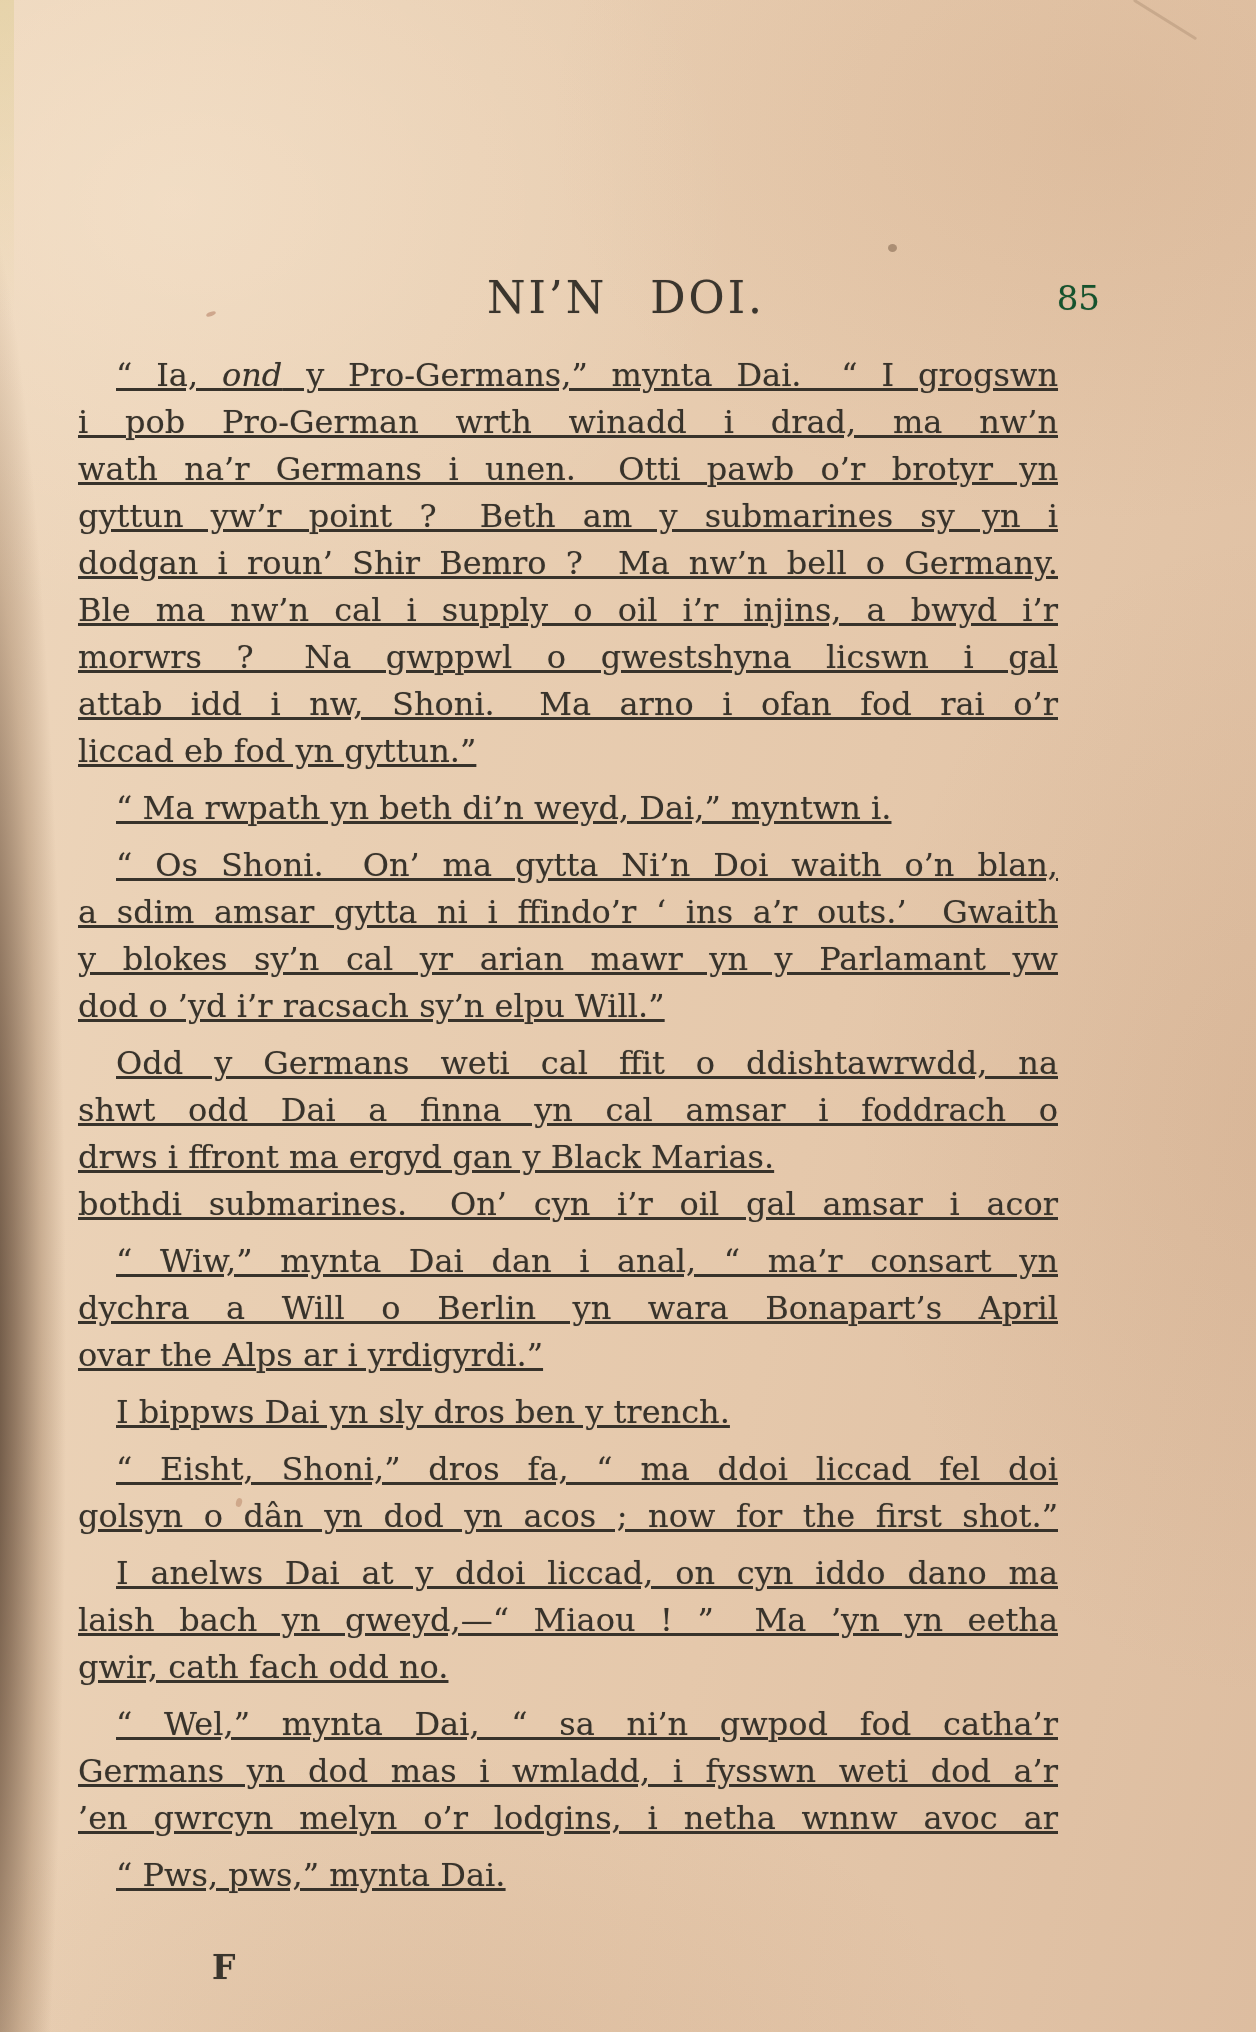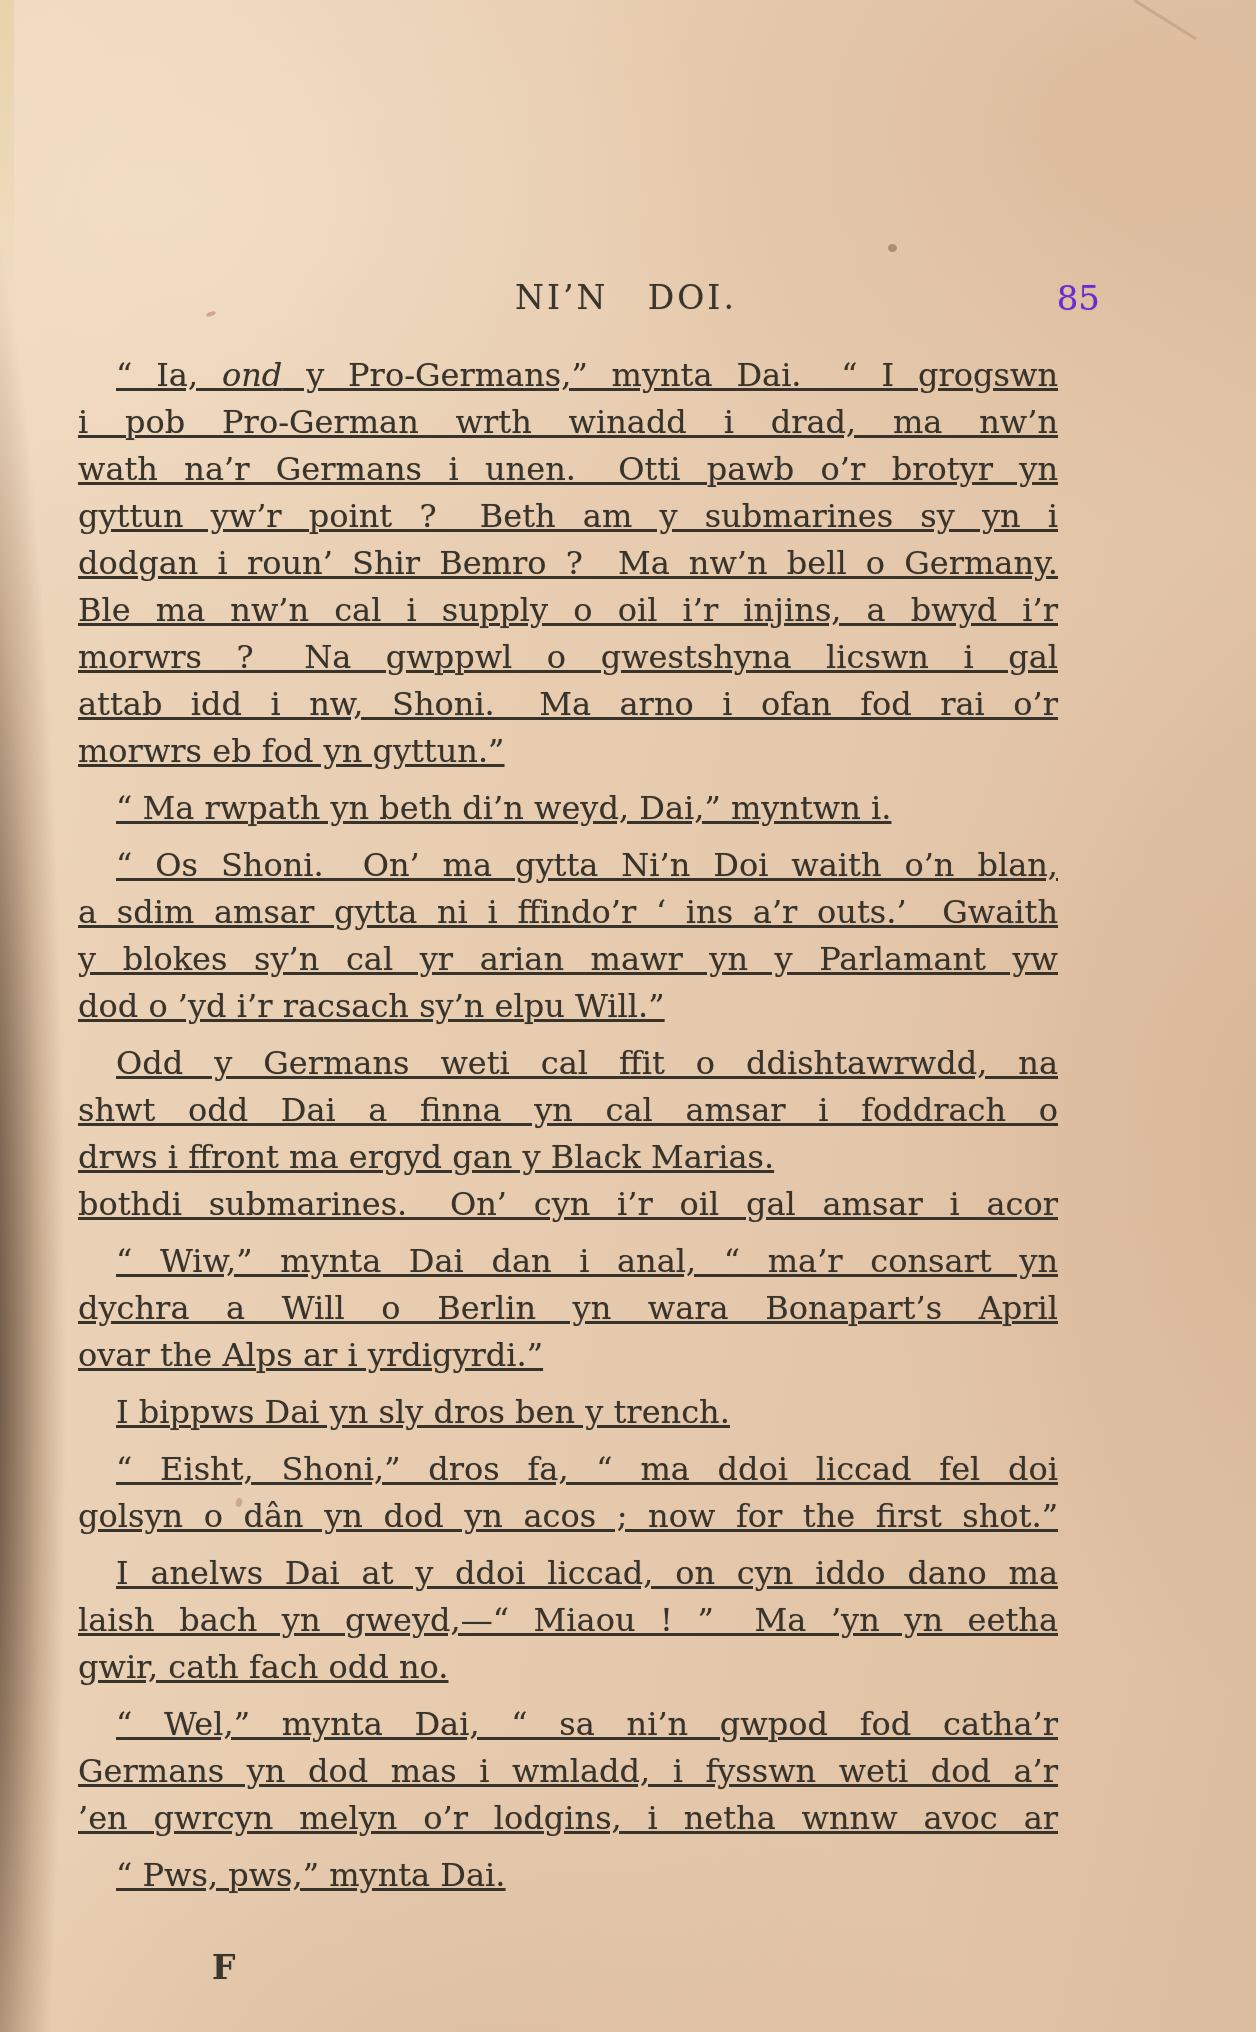--- a/index.html
+++ b/index.html
@@ -37,27 +37,27 @@
     background:rgba(104,78,56,0.45);}
   .speck-b{position:absolute;left:206px;top:312px;width:10px;height:4px;border-radius:50%;
     background:rgba(158,90,62,0.40);transform:rotate(-20deg);}
   .speck-c{position:absolute;left:236px;top:1498px;width:6px;height:9px;border-radius:50%;
     background:rgba(160,96,66,0.35);transform:rotate(15deg);}
 
   
   .running-head{position:absolute;left:78px;top:278px;width:1022px;height:44px;}
   .head-title{
     position:absolute;left:548px;transform:translateX(-50%);
-    font-size:33px;line-height:40px;color:#3a352d;
+    font-size:44px;line-height:40px;color:#3a352d;
     letter-spacing:3px;word-spacing:26px;
     text-shadow:0 0 1px rgba(58,53,45,0.35);
   }
   .head-page-number{
     position:absolute;right:0;top:0;
-    font-size:34px;line-height:40px;color:#6d28d9;
+    font-size:34px;line-height:40px;color:#14532d;
     text-shadow:0 0 1px rgba(58,53,45,0.35);
   }
 
   
   .text-block{position:absolute;left:78px;top:352px;width:980px;color:#38332b;}
   .para{margin:0 0 10px 0;}
   .line{
     font-size:32px;line-height:47px;
     text-shadow:0 0 1px rgba(56,51,43,0.32);
     text-decoration:underline;
@@ -91,21 +91,21 @@
 <div class="text-block">
     <div class="para">
       <div class="line j first"><span>“ Ia, </span><span class="it">ond</span><span> y Pro-Germans,” mynta Dai.  “ I grogswn</span></div>
       <div class="line j"><span>i pob Pro-German wrth winadd i drad, ma nw’n</span></div>
       <div class="line j"><span>wath na’r Germans i unen.  Otti pawb o’r brotyr yn</span></div>
       <div class="line j"><span>gyttun yw’r point ?  Beth am y submarines sy yn i</span></div>
       <div class="line j"><span>dodgan i roun’ Shir Bemro ?  Ma nw’n bell o Germany.</span></div>
       <div class="line j"><span>Ble ma nw’n cal i supply o oil i’r injins, a bwyd i’r</span></div>
       <div class="line j"><span>morwrs ?  Na gwppwl o gwestshyna licswn i gal</span></div>
       <div class="line j"><span>attab idd i nw, Shoni.  Ma arno i ofan fod rai o’r</span></div>
-      <div class="line"><span>morwrs eb fod yn gyttun.”</span></div>
+      <div class="line"><span>liccad eb fod yn gyttun.”</span></div>
     </div>
     <div class="para">
       <div class="line first"><span>“ Ma rwpath yn beth di’n weyd, Dai,” myntwn i.</span></div>
     </div>
     <div class="para">
       <div class="line j first"><span>“ Os Shoni.  On’ ma gytta Ni’n Doi waith o’n blan,</span></div>
       <div class="line j"><span>a sdim amsar gytta ni i ffindo’r ‘ ins a’r outs.’  Gwaith</span></div>
       <div class="line j"><span>y blokes sy’n cal yr arian mawr yn y Parlamant yw</span></div>
       <div class="line"><span>dod o ’yd i’r racsach sy’n elpu Will.”</span></div>
     </div>

